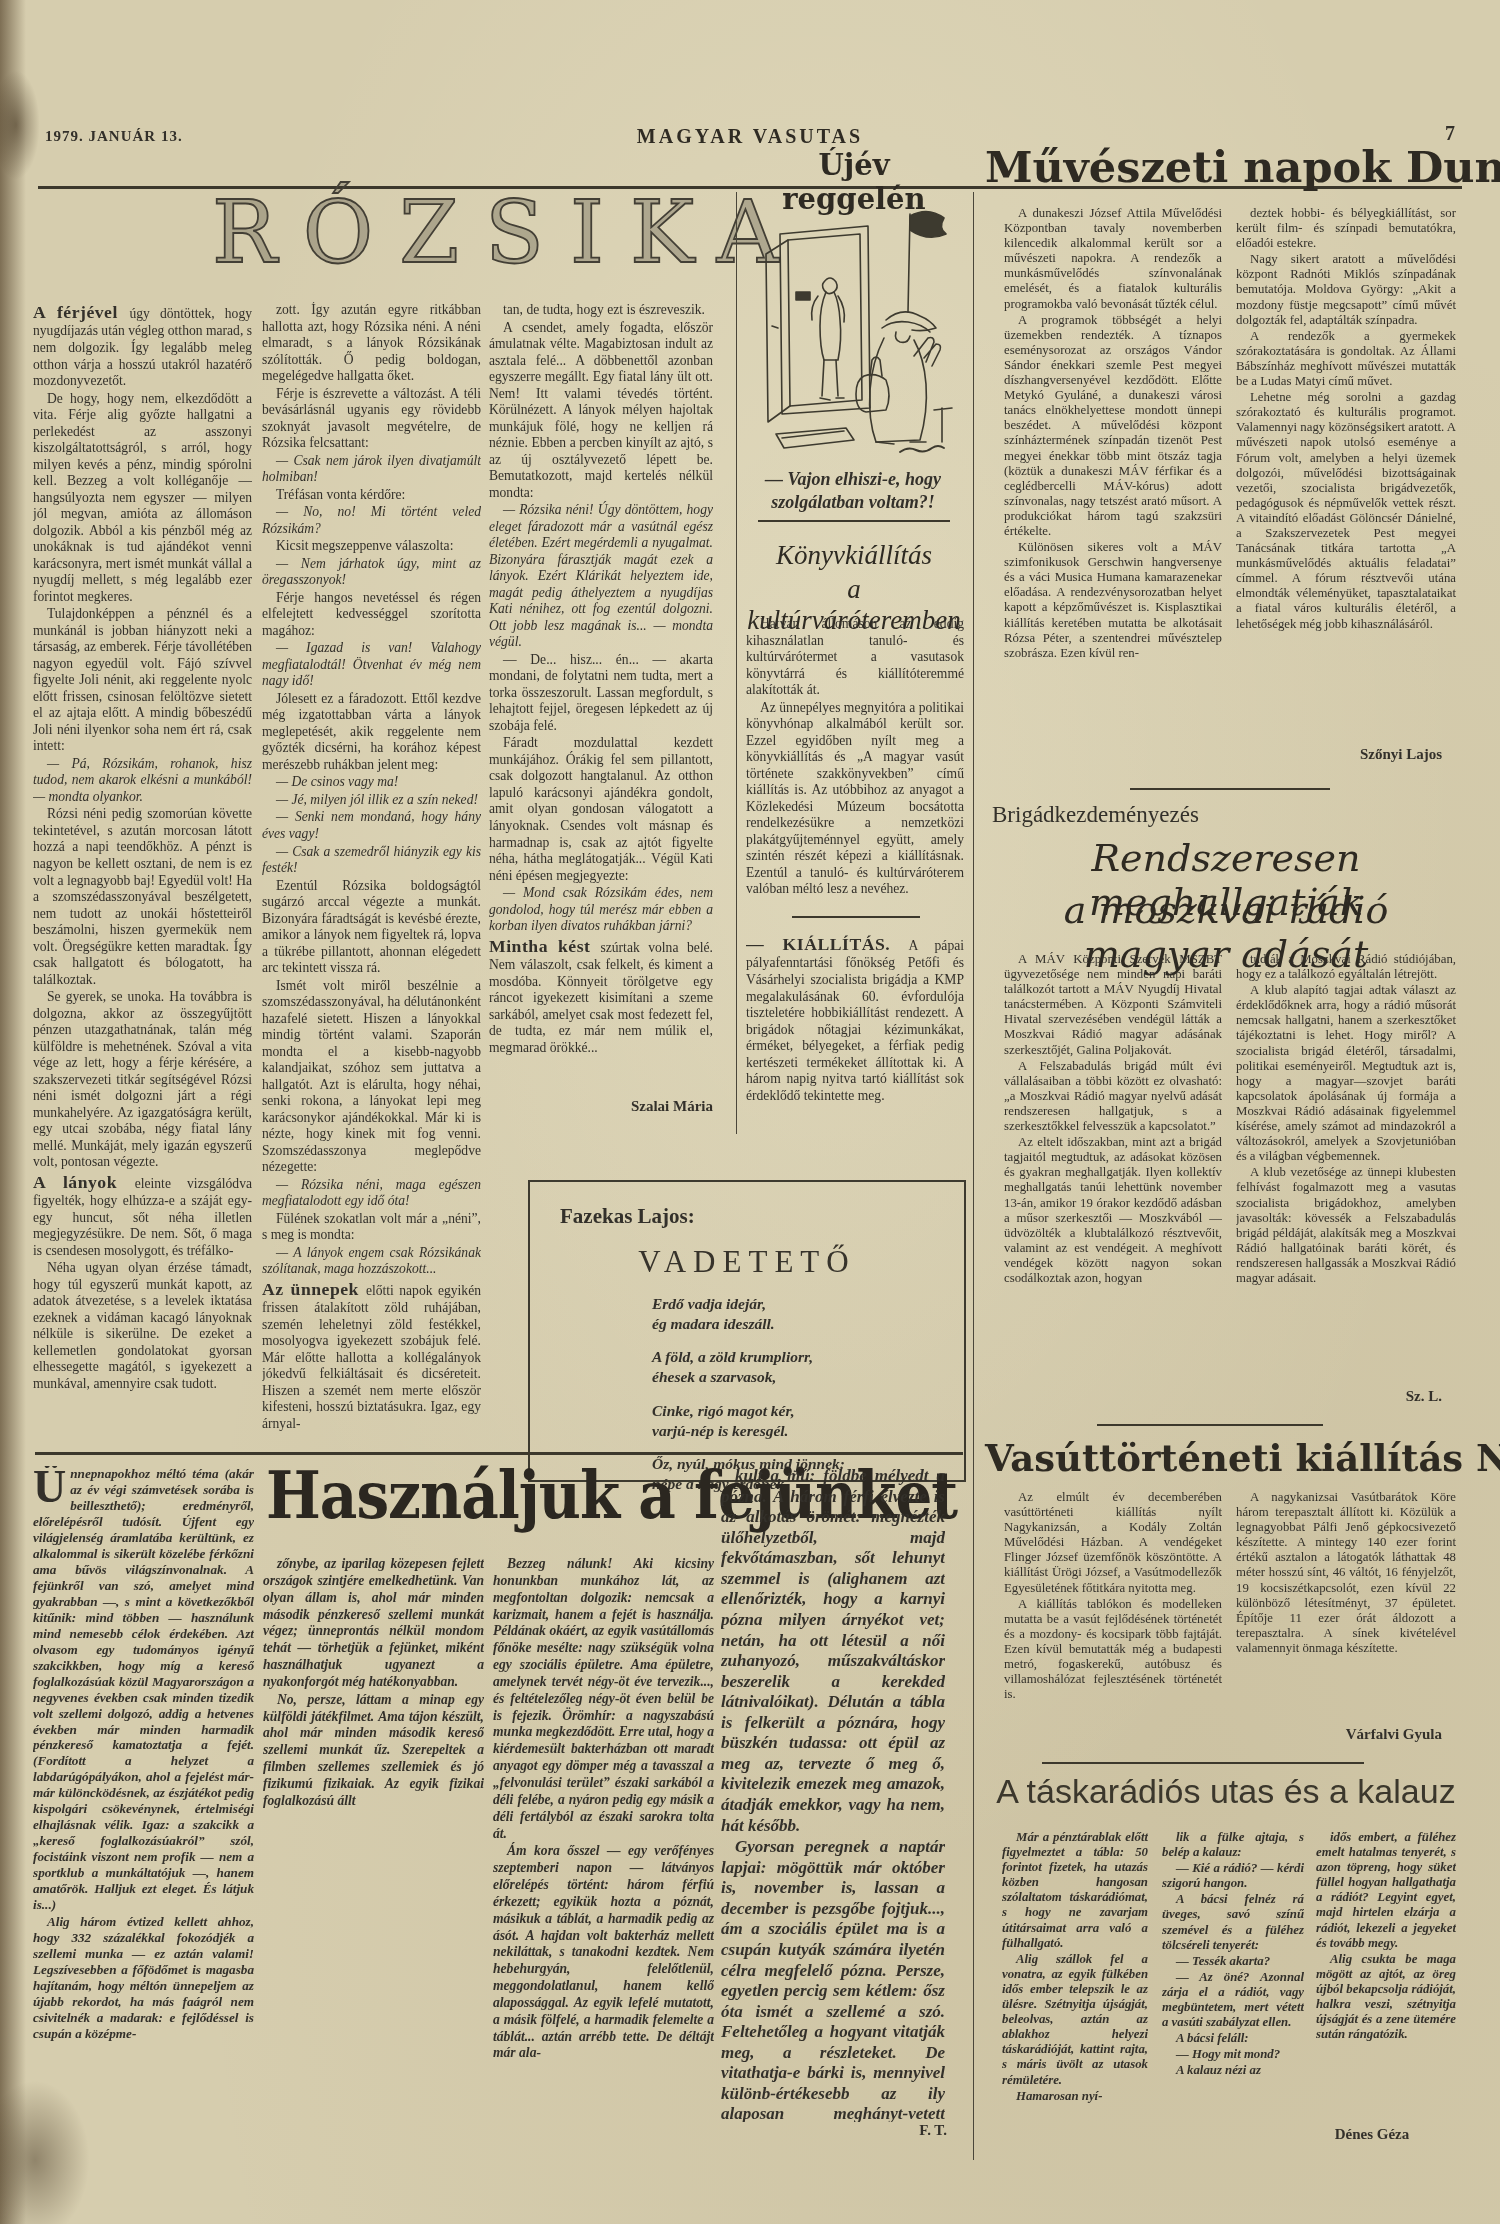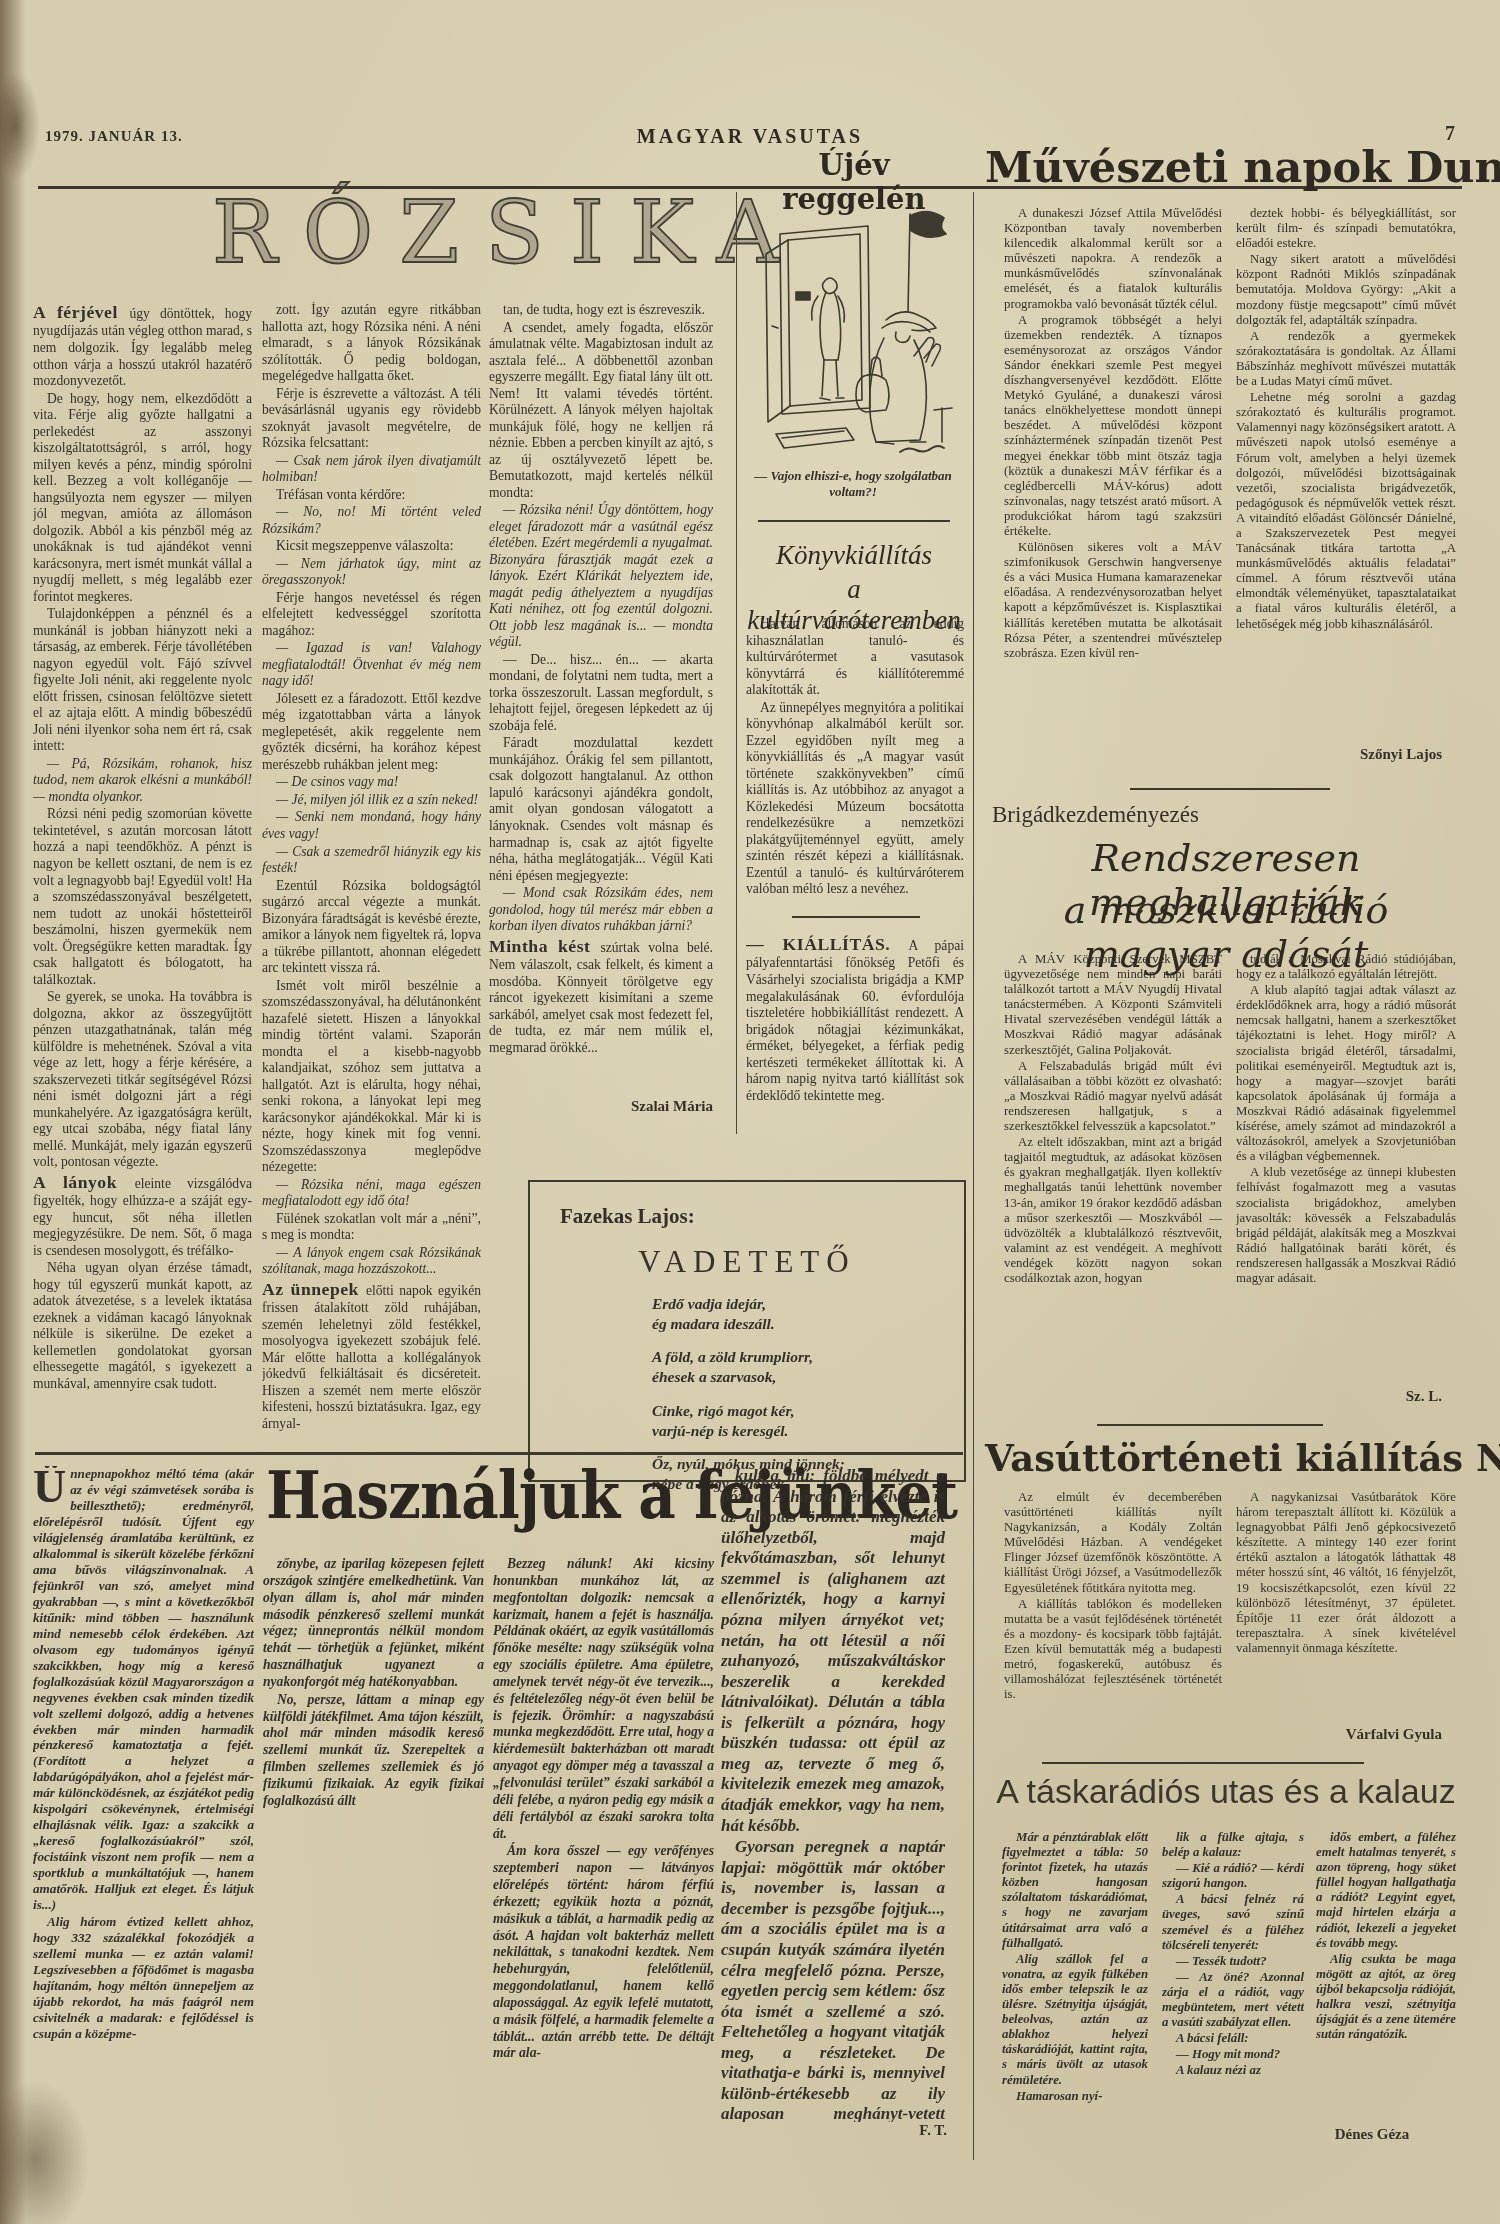--- a/index.html
+++ b/index.html
@@ -138,21 +138,21 @@
 
       <path d="M106,180 q-8,4 -8,18 q0,16 10,18 l20,-2 q6,-14 0,-30 q-10,-8 -22,-4"></path>
       <path d="M112,180 l2,-16 q4,-6 8,0 l2,16"></path>
       <path d="M156,160 l14,-18 q6,-2 6,4 l-8,20 M166,162 l12,-14 q6,0 4,6 l-8,16"></path>
 
       <path d="M176,214 l18,-2 M184,212 l0,34"></path>
 
       <path d="M142,256 q8,-6 16,-2 q8,4 16,-2 q6,-4 12,0" stroke-width="2"></path>
     </g>
   </svg>
-  <div class="abs italic center" style="left:746px;top:468px;width:214px;font-size:13px;font-weight:bold;line-height:1.25;">— Vajon elhiszi-e, hogy szolgálatban voltam?!</div>
+  <div class="abs italic center" style="left:746px;top:468px;width:214px;font-size:18px;font-weight:bold;line-height:1.25;">— Vajon elhiszi-e, hogy szolgálatban voltam?!</div>
   <div class="abs hrule" style="left:758px;top:520px;width:192px;height:2px;"></div>
 
   <div class="abs italic center" style="left:742px;top:540px;width:224px;font-size:27px;color:#2e2a22;">Könyvkiállítás</div>
   <div class="abs italic center" style="left:742px;top:574px;width:224px;font-size:27px;color:#2e2a22;">a kultúrváróteremben</div>
   <div class="abs col body14" style="left:746px;top:616px;width:218px;height:292px;">
       <p class="para">Hatvan állomáson az eddig kihasználatlan tanuló- és kultúrvárótermet a vasutasok könyvtárrá és kiállítóteremmé alakították át.</p>
       <p class="para">Az ünnepélyes megnyitóra a politikai könyvhónap alkalmából került sor. Ezzel egyidőben nyílt meg a könyvkiállítás és „A magyar vasút története szakkönyvekben” című kiállítás is. Az utóbbihoz az anyagot a Közlekedési Múzeum bocsátotta rendelkezésükre a nemzetközi plakátgyűjteménnyel együtt, amely szintén részét képezi a kiállításnak. Ezentúl a tanuló- és kultúrváróterem valóban méltó lesz a nevéhez.</p>
     </div>
   <div class="abs hrule" style="left:792px;top:916px;width:128px;height:2px;"></div>
   <div class="abs col body14" style="left:746px;top:934px;width:218px;height:192px;">
@@ -205,21 +205,21 @@
   <div class="taska">
     <div class="abs col body13" style="left:988px;top:1830px;width:146px;height:320px;">
         <p class="para">Már a pénztárablak előtt figyelmeztet a tábla: 50 forintot fizetek, ha utazás közben hangosan szólaltatom táskarádiómat, s hogy ne zavarjam útitársaimat arra való a fülhallgató.</p>
         <p class="para">Alig szállok fel a vonatra, az egyik fülkében idős ember telepszik le az ülésre. Szétnyitja újságját, beleolvas, aztán az ablakhoz helyezi táskarádióját, kattint rajta, s máris üvölt az utasok rémületére.</p>
         <p class="para">Hamarosan nyí-</p>
       </div>
     <div class="abs col body13" style="left:1148px;top:1830px;width:142px;height:320px;">
         <p class="para">lik a fülke ajtaja, s belép a kalauz:</p>
         <p class="para">— Kié a rádió? — kérdi szigorú hangon.</p>
         <p class="para">A bácsi felnéz rá üveges, savó színű szemével és a füléhez tölcséreli tenyerét:</p>
-        <p class="para">— Tessék tudott?</p>
+        <p class="para">— Tessék akarta?</p>
         <p class="para">— Az öné? Azonnal zárja el a rádiót, vagy megbüntetem, mert vétett a vasúti szabályzat ellen.</p>
         <p class="para">A bácsi feláll:</p>
         <p class="para">— Hogy mit mond?</p>
         <p class="para">A kalauz nézi az</p>
       </div>
     <div class="abs col body13" style="left:1302px;top:1830px;width:140px;height:292px;">
         <p class="para">idős embert, a füléhez emelt hatalmas tenyerét, s azon töpreng, hogy süket füllel hogyan hallgathatja a rádiót? Legyint egyet, majd hirtelen elzárja a rádiót, lekezeli a jegyeket és tovább megy.</p>
         <p class="para">Alig csukta be maga mögött az ajtót, az öreg újból bekapcsolja rádióját, halkra veszi, szétnyitja újságját és a zene ütemére sután rángatózik.</p>
       </div>
   </div>

